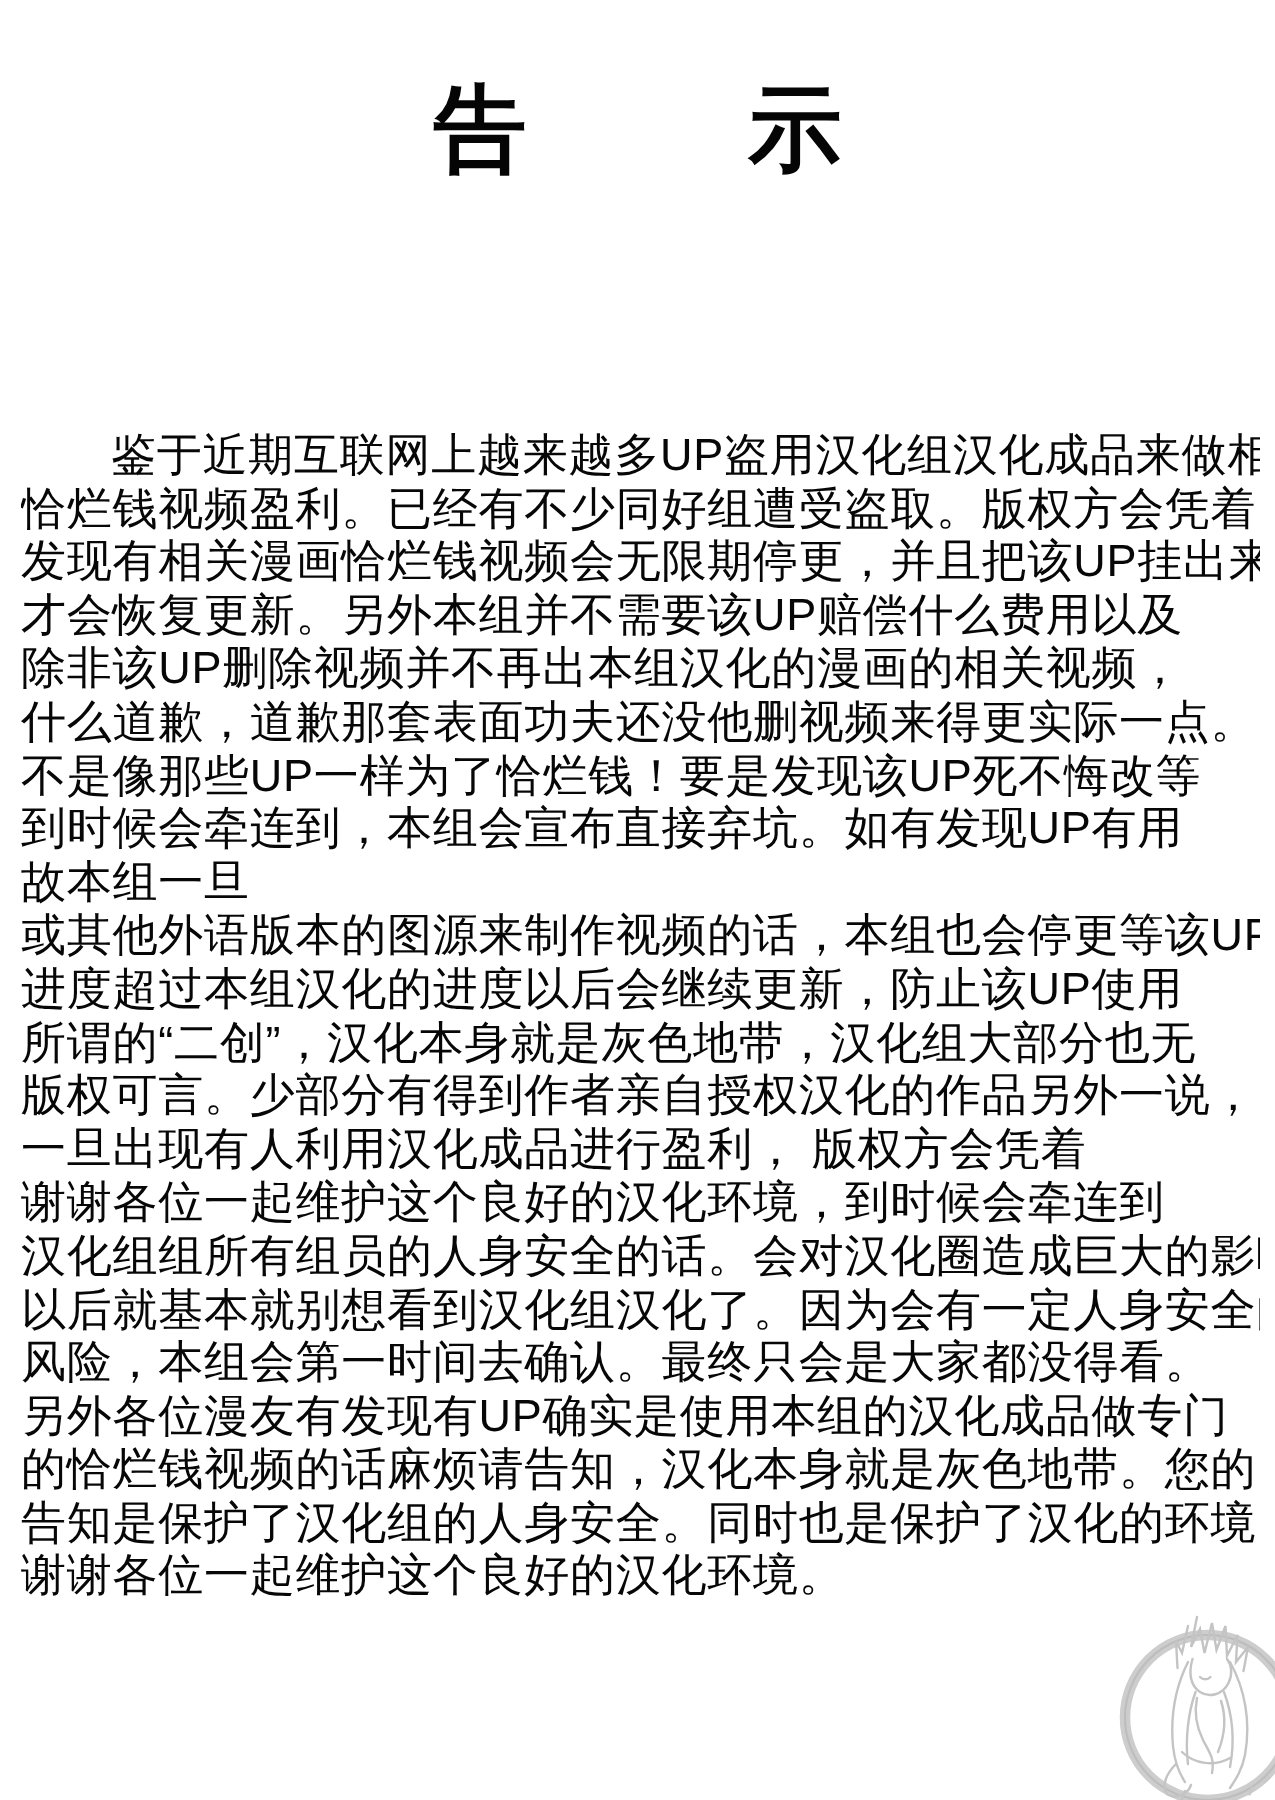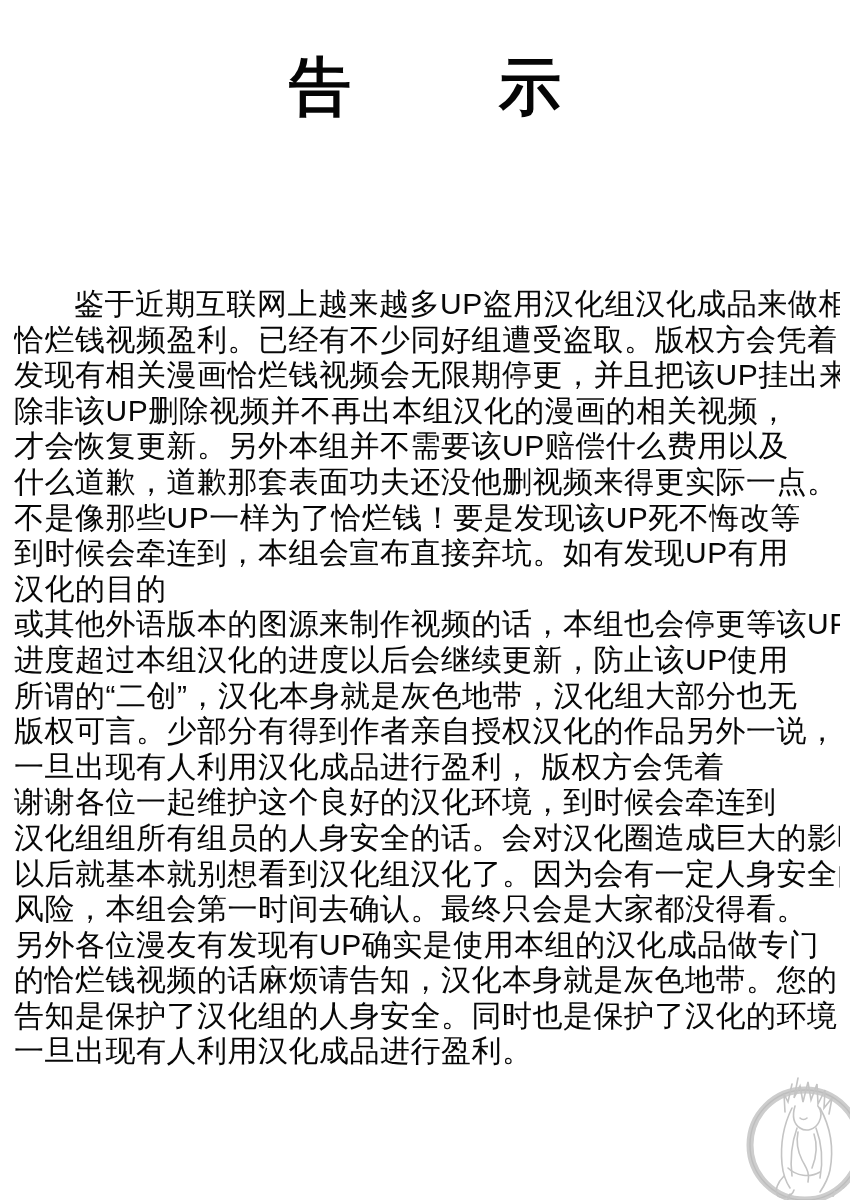--- a/index.html
+++ b/index.html
@@ -62,39 +62,39 @@
 
   <h1 class="title">
     <span>告</span>
     <span>示</span>
   </h1>
 
   <div class="body">
     <p class="ln first">鉴于近期互联网上越来越多UP盗用汉化组汉化成品来做相关</p>
     <p class="ln">恰烂钱视频盈利。已经有不少同好组遭受盗取。版权方会凭着</p>
     <p class="ln">发现有相关漫画恰烂钱视频会无限期停更，并且把该UP挂出来，</p>
+    <p class="ln">才会恢复更新。另外本组并不需要该UP赔偿什么费用以及</p>
     <p class="ln">除非该UP删除视频并不再出本组汉化的漫画的相关视频，</p>
-    <p class="ln">才会恢复更新。另外本组并不需要该UP赔偿什么费用以及</p>
     <p class="ln">什么道歉，道歉那套表面功夫还没他删视频来得更实际一点。</p>
     <p class="ln">不是像那些UP一样为了恰烂钱！要是发现该UP死不悔改等</p>
     <p class="ln">到时候会牵连到，本组会宣布直接弃坑。如有发现UP有用</p>
-    <p class="ln">汉化的目的</p>
+    <p class="ln">故本组一旦</p>
     <p class="ln">或其他外语版本的图源来制作视频的话，本组也会停更等该UP的</p>
     <p class="ln">进度超过本组汉化的进度以后会继续更新，防止该UP使用</p>
     <p class="ln">所谓的“二创”，汉化本身就是灰色地带，汉化组大部分也无</p>
     <p class="ln">版权可言。少部分有得到作者亲自授权汉化的作品另外一说，</p>
     <p class="ln">一旦出现有人利用汉化成品进行盈利， 版权方会凭着</p>
     <p class="ln">谢谢各位一起维护这个良好的汉化环境，到时候会牵连到</p>
     <p class="ln">汉化组组所有组员的人身安全的话。会对汉化圈造成巨大的影响，</p>
     <p class="ln">以后就基本就别想看到汉化组汉化了。因为会有一定人身安全的</p>
     <p class="ln">风险，本组会第一时间去确认。最终只会是大家都没得看。</p>
     <p class="ln">另外各位漫友有发现有UP确实是使用本组的汉化成品做专门</p>
     <p class="ln">的恰烂钱视频的话麻烦请告知，汉化本身就是灰色地带。您的</p>
     <p class="ln">告知是保护了汉化组的人身安全。同时也是保护了汉化的环境</p>
-    <p class="ln">一旦出现有人利用汉化成品进行盈利。</p>
+    <p class="ln">谢谢各位一起维护这个良好的汉化环境。</p>
   </div>
 
   <div class="watermark">
     <svg width="130" height="140" viewBox="0 0 130 140">
       <g fill="none" stroke="#c4c4c4" stroke-width="1.6" stroke-linecap="round">
 
         <circle cx="65" cy="73" r="55" stroke-width="7" stroke="#cdcdcd"></circle>
         <circle cx="65" cy="73" r="55" stroke-width="1.4" stroke="#bdbdbd"></circle>
 
         <path d="M58 6 L54 26 L60 14 L63 30 L68 10 L71 28 L77 12 L78 32 L85 18 L84 36 L92 26 L89 42"></path>

